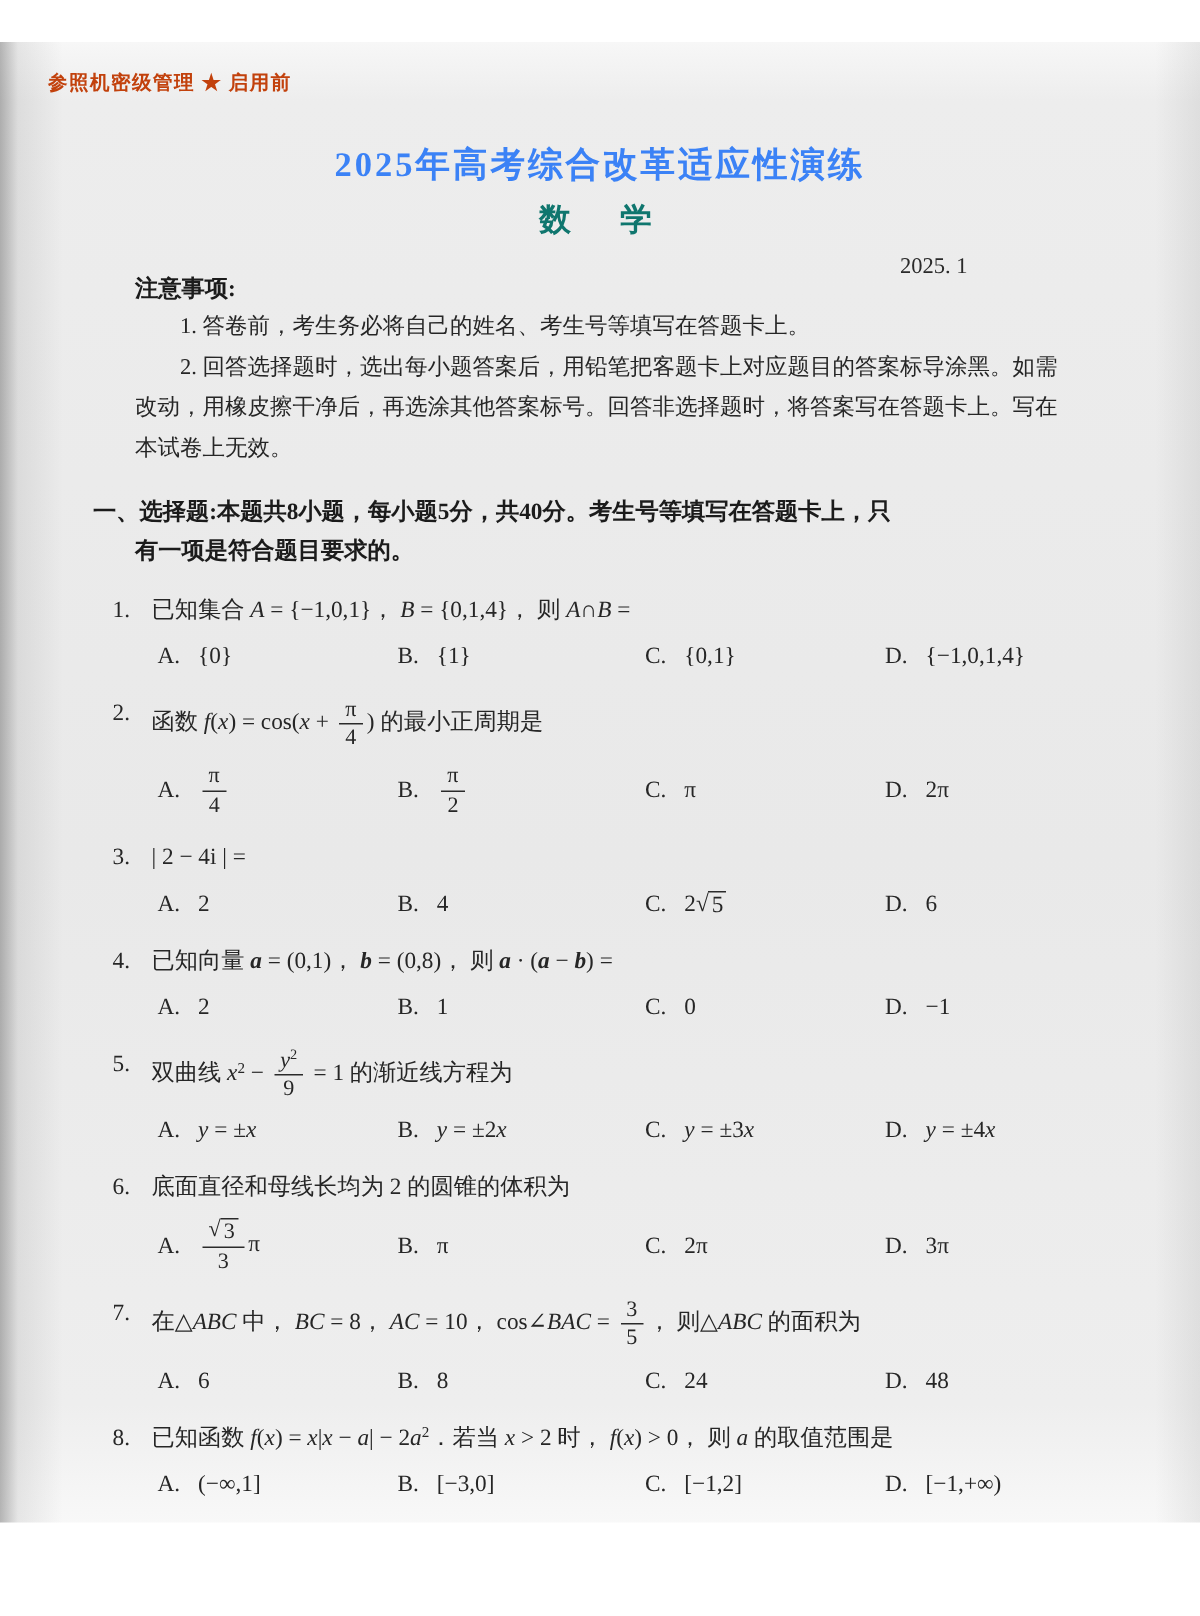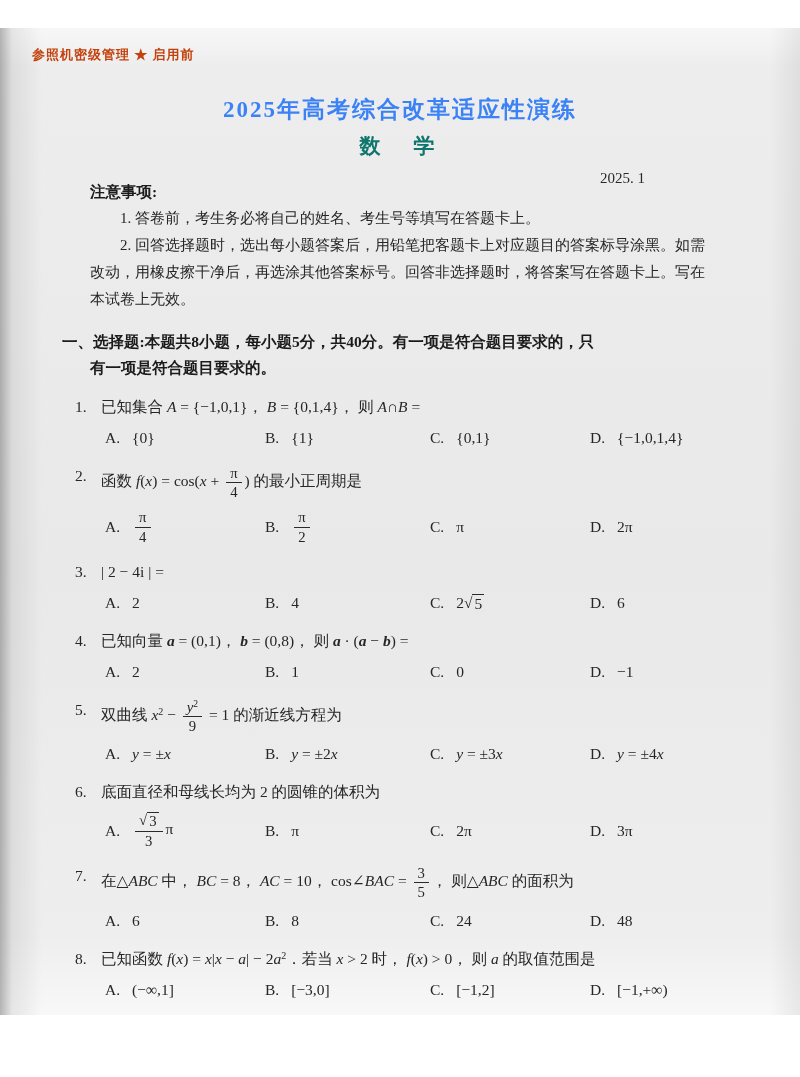--- a/index.html
+++ b/index.html
@@ -65,21 +65,21 @@
     <div class="subject">数　学</div>
     <div class="meta-row">
       <div class="notes-heading">注意事项:</div>
       <div class="date">2025. 1</div>
     </div>
     <div class="notes">
       <p class="note-item">1. 答卷前，考生务必将自己的姓名、考生号等填写在答题卡上。</p>
       <p class="note-item">2. 回答选择题时，选出每小题答案后，用铅笔把客题卡上对应题目的答案标导涂黑。如需改动，用橡皮擦干净后，再选涂其他答案标号。回答非选择题时，将答案写在答题卡上。写在本试卷上无效。</p>
     </div>
     <div class="section">
-      <p class="line1">一、选择题:本题共8小题，每小题5分，共40分。有一项是符合题目要求的，只</p>
+      <p class="line1">一、选择题:本题共8小题，每小题5分，共40分。考生号等填写在答题卡上，只</p>
       <p class="line2">有一项是符合题目要求的。</p>
     </div>
     <div class="questions" id="questions">
         <div class="question">
           <div class="qrow">
             <span class="qnum">1.</span>
             <span class="qstem"><span>已知集合 </span><span class="mi">A</span><span> = {−1,0,1}， </span><span class="mi">B</span><span> = {0,1,4}， 则 </span><span class="mi">A</span><span>∩</span><span class="mi">B</span><span> =</span></span>
           </div>
           <div class="options">
             <div class="option">

